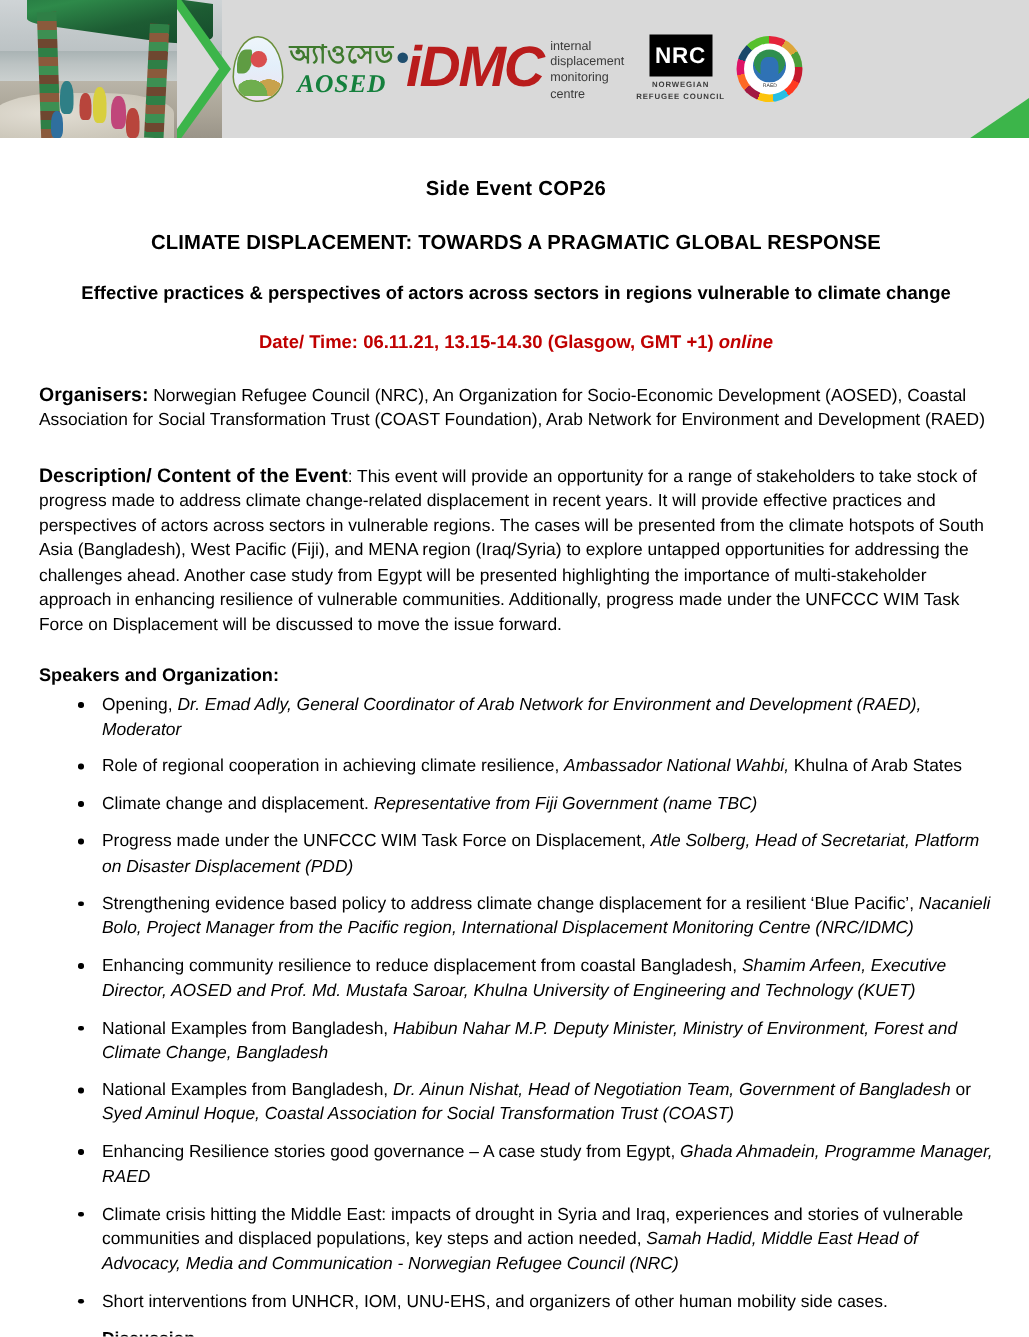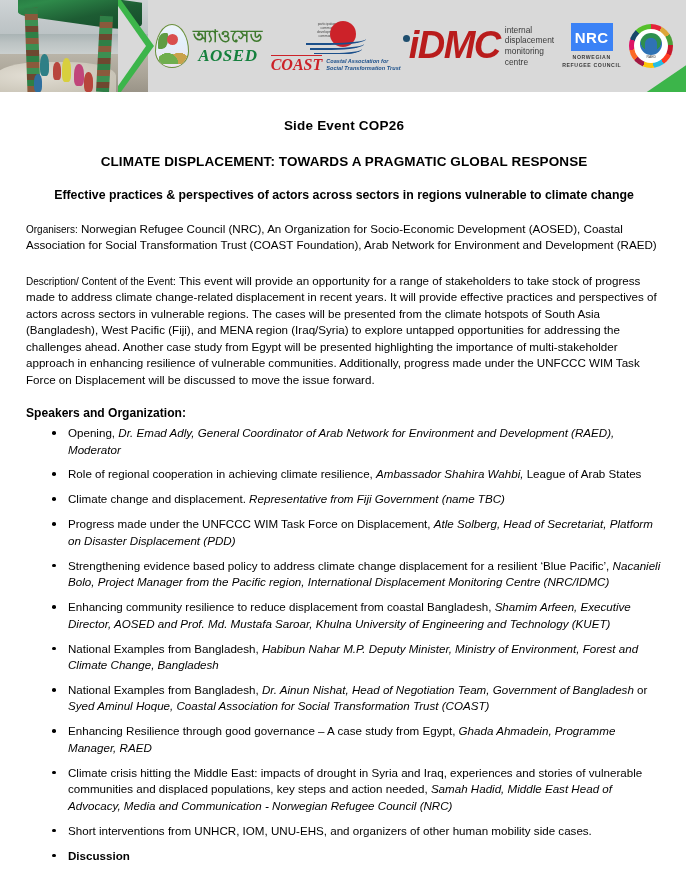--- a/index.html
+++ b/index.html
@@ -176,21 +176,21 @@
     content:""; position:absolute; left:-6px; top:6px;
     width:7px; height:7px; border-radius:50%; background:#1f4e6e;
   }
   .idmc-sub {
     font-size:8.4px; color:#3b3b3b; line-height:1.28;
   }
 
   
   .logo-nrc { display:flex; flex-direction:column; align-items:center; gap:3px; }
   .nrc-box {
-    width:42px; height:28px; background:#3b82f6;
+    width:42px; height:28px; background:#000000;
     color:#ffffff; font-size:15px; font-weight:700;
     display:flex; align-items:center; justify-content:center;
     letter-spacing:0.5px;
   }
   .nrc-sub {
     font-size:5.2px; color:#3b3b3b; letter-spacing:0.6px;
     text-align:center; line-height:1.35; font-weight:700;
   }
 
   
@@ -242,21 +242,21 @@
     margin: 19px 0 0 0;
   }
   .t-line4 em { font-style: italic; }
 
   .para {
     font-size: 11.6px;
     line-height: 1.42;
     text-align: left;
     margin: 19px 0 0 0;
   }
-  .para b { font-weight: 400; font-size: 10px; }
+  .para b { font-weight: 700; font-size: 13px; }
 
   .speakers-head {
     font-size: 12.1px; font-weight: 700;
     margin: 18px 0 0 0;
   }
 
   ul.bullets {
     margin: 5px 0 0 0;
     padding: 0 0 0 22px;
     list-style: none;
@@ -311,36 +311,20 @@
         <div class="aosed-leafL"></div>
         <div class="aosed-sun"></div>
         <div class="aosed-hill"></div>
       </div>
       <div class="aosed-text">
         <div class="aosed-bn">অ্যাওসেড</div>
         <div class="aosed-en">AOSED</div>
       </div>
     </div>
 
-    <div class="logo-coast">
-      <div class="coast-mark">
-        <div class="coast-tiny">participation in community development of common goal</div>
-        <div class="coast-sun"></div>
-        <div class="coast-wave cw1"></div>
-        <div class="coast-wave cw2"></div>
-        <div class="coast-wave cw3"></div>
-      </div>
-      <div class="coast-row">
-        <div class="coast-name">COAST</div>
-        <div class="coast-sub">
-          <div>Coastal Association for</div>
-          <div>Social Transformation Trust</div>
-        </div>
-      </div>
-    </div>
 
     <div class="logo-idmc">
       <div class="idmc-word">iDMC</div>
       <div class="idmc-sub">
         <div>internal</div>
         <div>displacement</div>
         <div>monitoring</div>
         <div>centre</div>
       </div>
     </div>
@@ -363,37 +347,38 @@
 
   </div>
 </div>
 
 <div class="page">
 
   <div class="title-block">
     <div class="t-line1">Side Event COP26</div>
     <div class="t-line2">CLIMATE DISPLACEMENT: TOWARDS A PRAGMATIC GLOBAL RESPONSE</div>
     <div class="t-line3">Effective practices &amp; perspectives of actors across sectors in regions vulnerable to climate change</div>
+    <div class="t-line4"><span>Date/ Time: 06.11.21, 13.15-14.30 (Glasgow, GMT +1) </span><em>online</em></div>
   </div>
 
   <p class="para"><b>Organisers:</b><span> Norwegian Refugee Council (NRC), An Organization for Socio-Economic Development (AOSED), Coastal Association for Social Transformation Trust (COAST Foundation), Arab Network for Environment and Development (RAED)</span></p>
 
   <p class="para"><b>Description/ Content of the Event</b><span>: This event will provide an opportunity for a range of stakeholders to take stock of progress made to address climate change-related displacement in recent years. It will provide effective practices and perspectives of actors across sectors in vulnerable regions. The cases will be presented from the climate hotspots of South Asia (Bangladesh), West Pacific (Fiji), and MENA region (Iraq/Syria) to explore untapped opportunities for addressing the challenges ahead. Another case study from Egypt will be presented highlighting the importance of multi-stakeholder approach in enhancing resilience of vulnerable communities.  Additionally, progress made under the UNFCCC WIM Task Force on Displacement will be discussed to move the issue forward.</span></p>
 
   <div class="speakers-head">Speakers and Organization:</div>
 
   <ul class="bullets">
     <li><span>Opening, </span><i>Dr. Emad Adly, General Coordinator of Arab Network for Environment and Development (RAED), Moderator</i><span></span></li>
-    <li><span>Role of regional cooperation in achieving climate resilience, </span><i>Ambassador Shahira Wahbi,</i><span> League of Arab States</span></li>
+    <li><span>Role of regional cooperation in achieving climate resilience, </span><i>Ambassador National Wahbi,</i><span> Khulna of Arab States</span></li>
     <li><span>Climate change and displacement. </span><i>Representative from Fiji Government (name TBC)</i><span></span></li>
     <li><span>Progress made under the UNFCCC WIM Task Force on Displacement, </span><i>Atle Solberg, Head of Secretariat, Platform on Disaster Displacement (PDD)</i><span></span></li>
     <li><span>Strengthening evidence based policy to address climate change displacement for a resilient ‘Blue Pacific’, </span><i>Nacanieli Bolo, Project Manager from the Pacific region, International Displacement Monitoring Centre (NRC/IDMC)</i><span></span></li>
     <li><span>Enhancing community resilience to reduce displacement from coastal Bangladesh, </span><i>Shamim Arfeen, Executive Director, AOSED and Prof. Md. Mustafa Saroar, Khulna University of Engineering and Technology (KUET)</i><span></span></li>
     <li><span>National Examples from Bangladesh, </span><i>Habibun Nahar M.P. Deputy Minister, Ministry of Environment, Forest and Climate Change, Bangladesh</i><span></span></li>
     <li><span>National Examples from Bangladesh, </span><i>Dr. Ainun Nishat, Head of Negotiation Team, Government of Bangladesh</i><span> or </span><i>Syed Aminul Hoque, Coastal Association for Social Transformation Trust (COAST)</i></li>
-    <li><span>Enhancing Resilience through good governance – A case study from Egypt, </span><i>Ghada Ahmadein, Programme Manager, RAED</i><span></span></li>
+    <li><span>Enhancing Resilience stories good governance – A case study from Egypt, </span><i>Ghada Ahmadein, Programme Manager, RAED</i><span></span></li>
     <li><span>Climate crisis hitting the Middle East: impacts of drought in Syria and Iraq, experiences and stories of vulnerable communities and displaced populations, key steps and action needed, </span><i>Samah Hadid, Middle East Head of Advocacy, Media and Communication - Norwegian Refugee Council (NRC)</i><span></span></li>
     <li><span>Short interventions from UNHCR, IOM, UNU-EHS, and organizers of other human mobility side cases.</span><i></i><span></span></li>
     <li class="bold-item"><span>Discussion</span><i></i><span></span></li>
 
   </ul>
 
 </div>
 
 </body></html>

